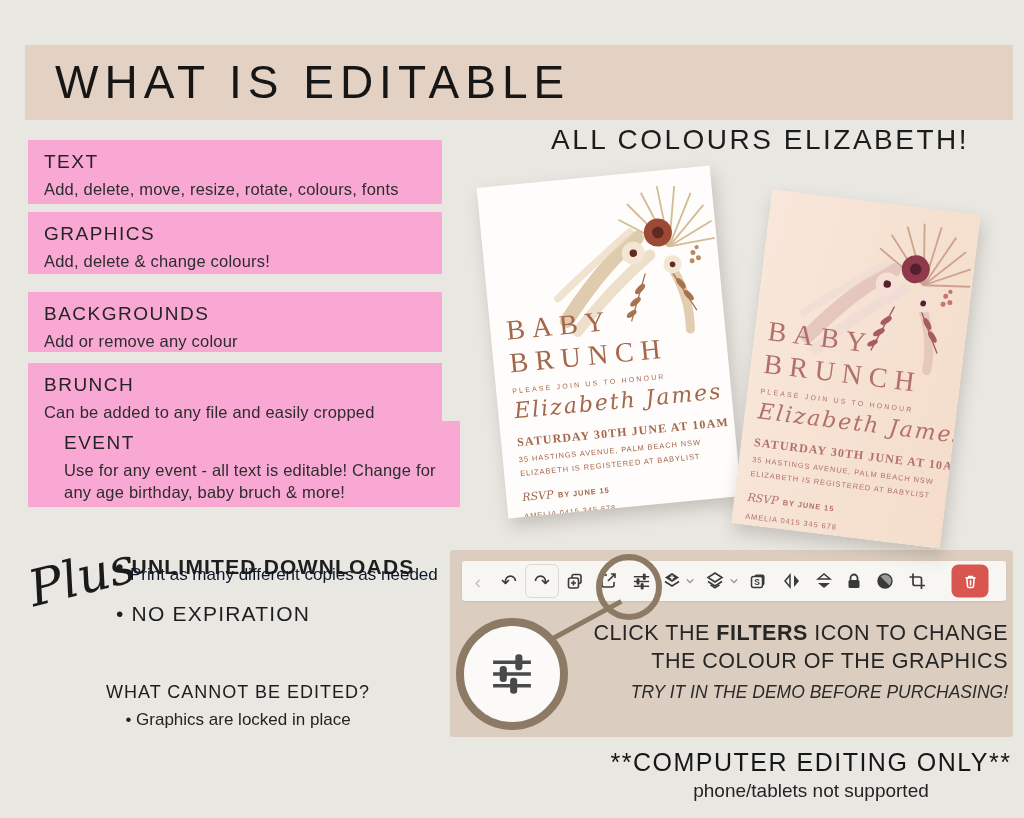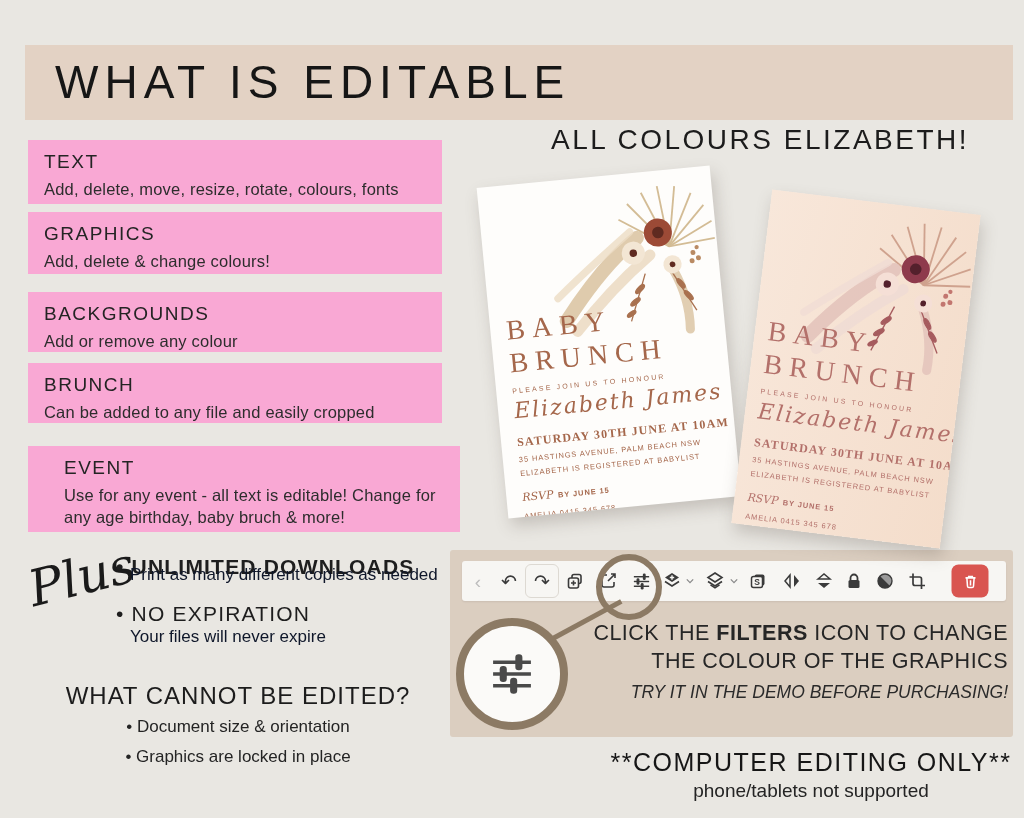--- a/index.html
+++ b/index.html
@@ -13,31 +13,31 @@
                    font-size:28px;font-weight:300;letter-spacing:2.5px;color:#1c1c1c;}
   
   .info-box{position:absolute;left:28px;width:414px;background:#f9a8d4;padding:11px 16px 0 16px;
             box-sizing:border-box;}
   .info-box .hd{font-size:19px;letter-spacing:1.5px;color:#242424;}
   .info-box .ds{font-size:16.5px;letter-spacing:.2px;margin-top:5px;color:#2d2d2d;line-height:22px;}
   .box-text{top:140px;height:64px;}
   .box-graphics{top:212px;height:62px;}
   .box-backgrounds{top:292px;height:60px;}
   .box-photos{top:363px;height:60px;}
-  .box-event{top:446px;height:86px;width:432px;padding-left:36px;}
+  .box-event{top:421px;height:86px;width:432px;padding-left:36px;}
   
   .plus-script{position:absolute;left:28px;top:548px;font-family:"DejaVu Serif",serif;
                font-style:italic;font-size:50px;color:#1a1a1a;transform:rotate(-14deg);}
   .plus-title{position:absolute;font-size:21px;letter-spacing:1.2px;color:#1e1e1e;}
   .plus-sub{position:absolute;font-size:17px;color:#0f172a;}
   .pt1{left:116px;top:555px;font-weight:bold;}  .ps1{left:130px;top:565px;}
   .pt2{left:116px;top:602px;}  .ps2{left:130px;top:627px;}
   
   .cannot{position:absolute;left:38px;top:682px;width:400px;text-align:center;}
-  .cannot .hd{font-size:24px;letter-spacing:1px;color:#1c1c1c;}
+  .cannot .hd{font-size:18px;letter-spacing:1px;color:#1c1c1c;}
   .cannot .it{font-size:17px;line-height:26px;margin-top:4px;color:#242424;}
   
   .card{position:absolute;overflow:hidden;box-shadow:3px 8px 16px rgba(90,80,70,.25);}
   .card-white{left:492px;top:176px;width:234px;height:332px;background:#fefdfb;
               transform:rotate(-5.5deg);z-index:2;
               --ink:#a5674b;--fan:#d3bc95;--plume:#dcc5a4;--plume2:#ecdcc4;
               --flower-dark:#9c4a36;--flower-core:#5f2a20;--flower-cream:#f3e6d4;
               --leaf:#b98a63;--sprig:#a9714f;}
   .card-pink{left:751px;top:201px;width:210px;height:336px;
              background:linear-gradient(100deg,#f8e7da,#f4ddcb);transform:rotate(7deg);z-index:5;
@@ -159,25 +159,23 @@
   </section>
   <section class="info-box box-event">
     <div class="hd">EVENT</div>
     <div class="ds">Use for any event - all text is editable! Change for any age birthday, baby bruch &amp; more!</div>
   </section>
 
   <div class="plus-script">Plus</div>
   <div class="plus-title pt1">• UNLIMITED DOWNLOADS</div>
   <div class="plus-sub ps1">Print as many different copies as needed</div>
   <div class="plus-title pt2">• NO EXPIRATION</div>
-  <div class="plus-sub ps2">Your files will never expire</div>
 
   <div class="cannot">
     <div class="hd">WHAT CANNOT BE EDITED?</div>
-    <div class="it">• Document size &amp; orientation</div>
     <div class="it">• Graphics are locked in place</div>
   </div>
 
   <div class="card card-white">
     <svg class="floral" width="182" height="190" viewBox="0 0 220 230">
         <use href="#floral-art"></use>
       </svg>
     <div class="inv">
       <div class="inv-baby">BABY</div>
       <div class="inv-baby">BRUNCH</div>

